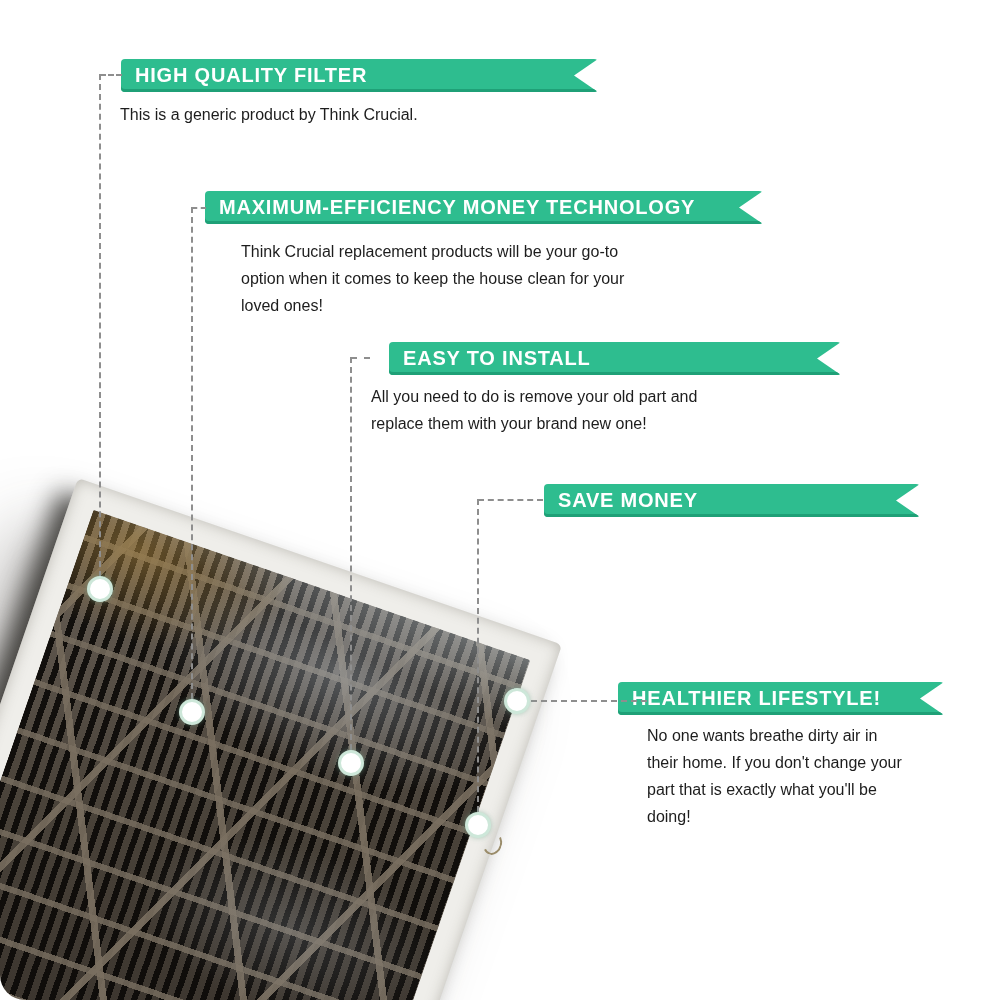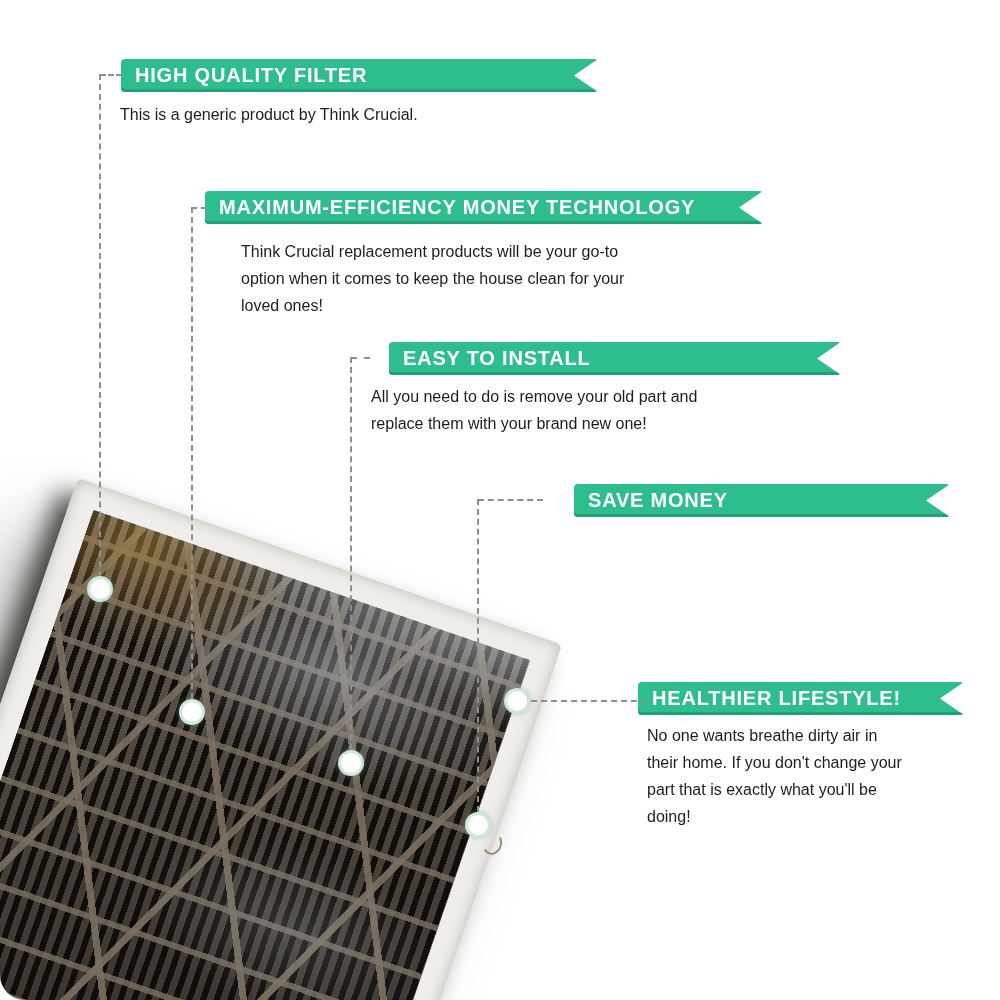--- a/index.html
+++ b/index.html
@@ -46,22 +46,22 @@
   .ribbon{position:absolute;height:33px;background:var(--accent,#2ebd8f);
           color:#fff;font-weight:bold;font-size:20px;letter-spacing:.8px;
           display:flex;align-items:center;padding-left:14px;box-sizing:border-box;
           border-radius:4px;
           clip-path:polygon(0 0,100% 0,calc(100% - 24px) 50%,100% 100%,0 100%);
           box-shadow:inset 0 -3px 0 var(--accent-shade,#1fa077);
           z-index:4;}
   .r1{left:121px;top:59px;width:477px;}
   .r2{left:205px;top:191px;width:558px;}
   .r3{left:389px;top:342px;width:452px;}
-  .r4{left:574px;top:484px;width:376px;}
-  .r5{left:638px;top:682px;width:326px;}
+  .r4{left:544px;top:484px;width:376px;}
+  .r5{left:618px;top:682px;width:326px;}
   .bodytext{position:absolute;font-size:16px;line-height:27px;color:var(--body-text,#1d1d1d);
             white-space:pre-line;z-index:4;}
   .b1{left:120px;top:101px;}
   .b2{left:209px;top:238px;margin-left:32px;}
   .b3{left:371px;top:383px;}
   .b4{left:544px;top:523px;}
   .b5{left:647px;top:722px;}
 </style>
 </head>
 <body>

